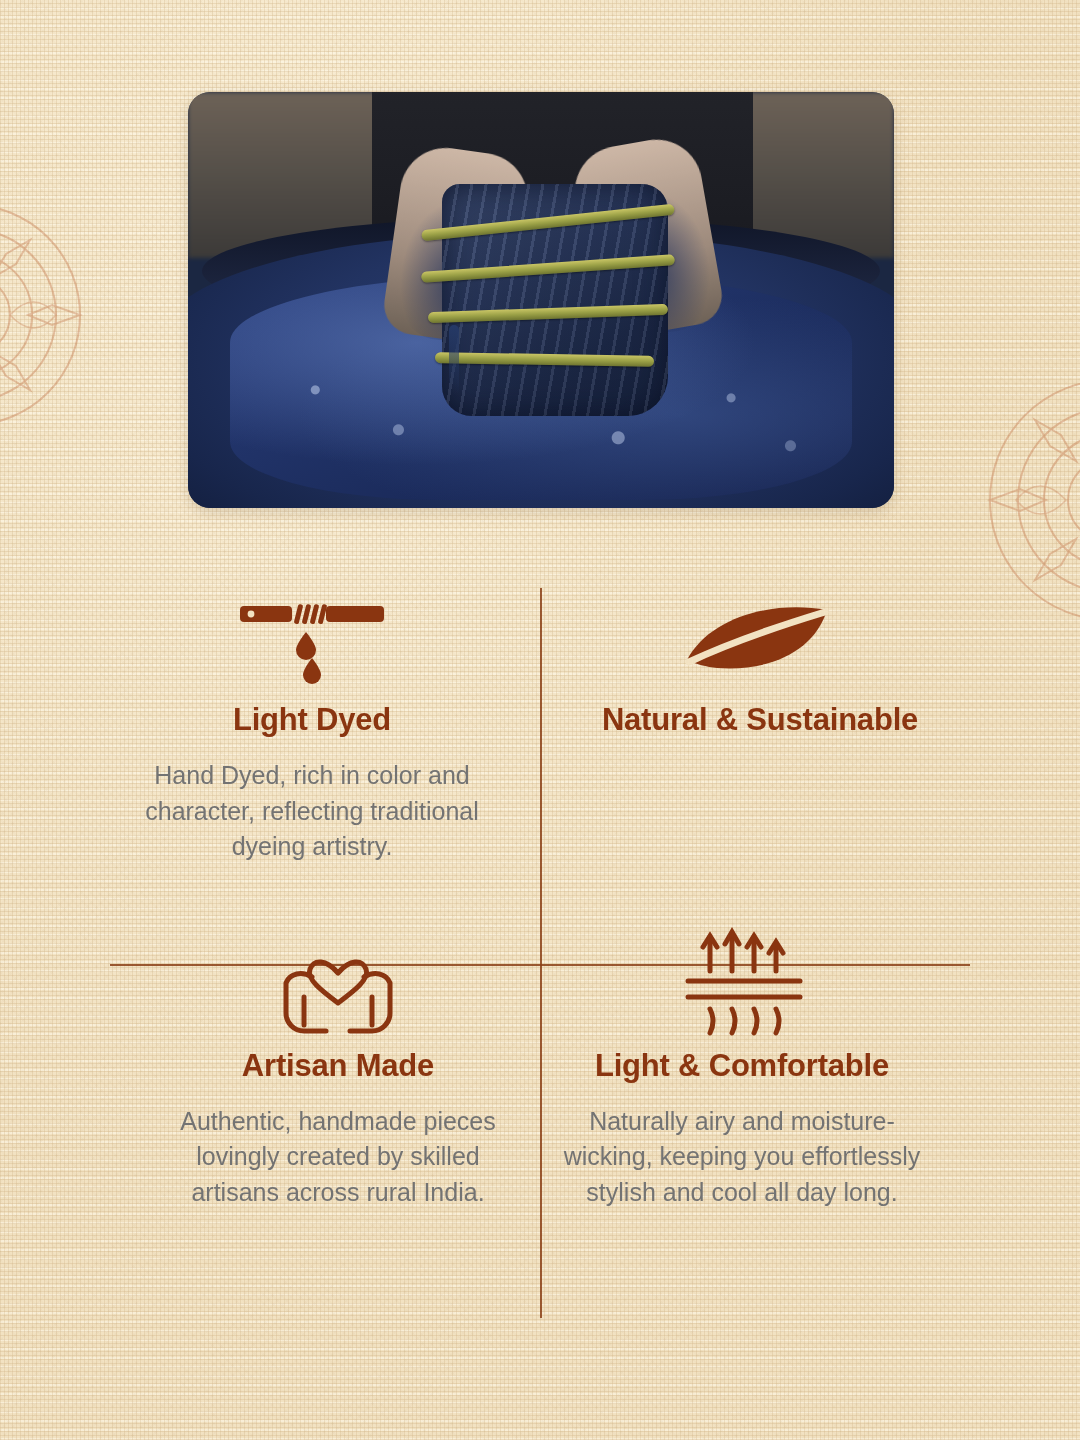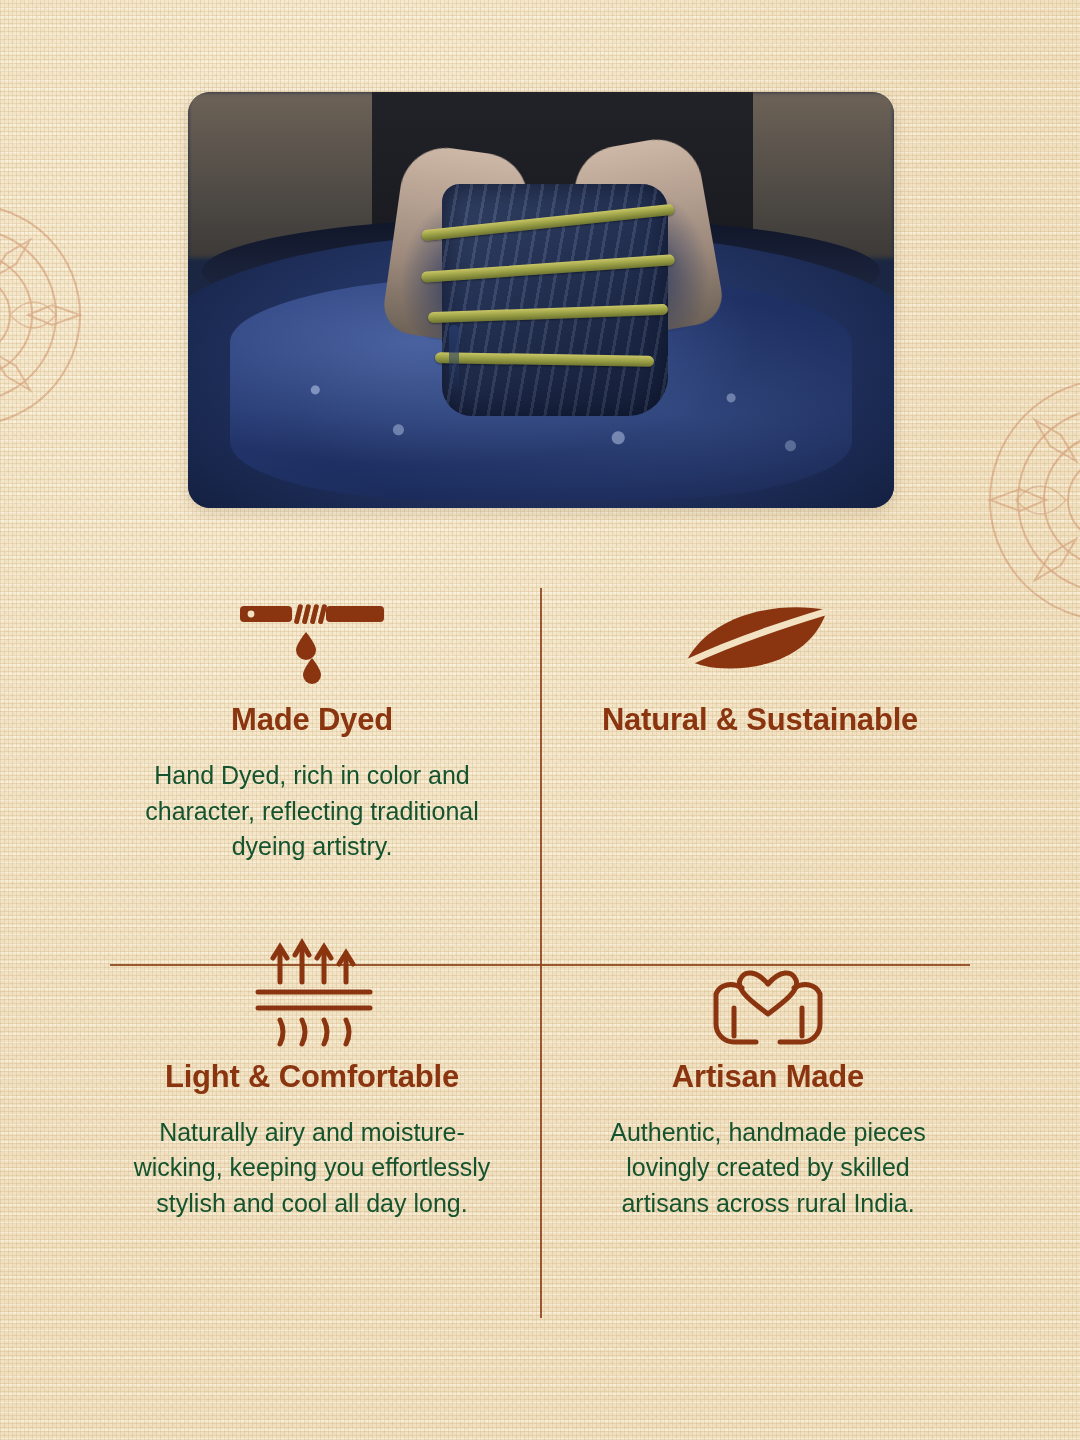--- a/index.html
+++ b/index.html
@@ -235,23 +235,23 @@
   .feature-title {
     font-size: 31px;
     font-weight: bold;
     color: #8a3510;
     letter-spacing: -0.2px;
     margin-bottom: 20px;
   }
   .feature-desc {
     font-size: 25px;
     line-height: 1.42;
-    color: #14532d;
+    color: #737373;
     max-width: 400px;
-    margin: 16px auto;
+    margin: 5px auto;
   }
 </style>
 </head>
 <body>
 
 <div class="bg-texture"></div>
 <div class="bg-noise"></div>
 
 <svg class="mandala mandala-left" viewBox="0 0 300 330">
   <g fill="none" stroke="#c9855c" stroke-width="2" opacity="0.85">
@@ -343,32 +343,48 @@
                 <rect x="74" y="16" width="5" height="20" rx="2" transform="rotate(14 76 26)"></rect>
                 <rect x="82" y="16" width="5" height="20" rx="2" transform="rotate(14 84 26)"></rect>
                 <rect x="90" y="16" width="5" height="20" rx="2" transform="rotate(14 92 26)"></rect>
                 <rect x="98" y="16" width="5" height="20" rx="2" transform="rotate(14 100 26)"></rect>
               </g>
               <path d="M84 44 c0 0 -10 12 -10 18 a10 10 0 0 0 20 0 c0 -6 -10 -18 -10 -18z"></path>
               <path d="M90 70 c0 0 -9 11 -9 17 a9 9 0 0 0 18 0 c0 -6 -9 -17 -9 -17z"></path>
             </g>
           </svg>
         </div>
-        <div class="feature-title">Made Dyed</div>
+        <div class="feature-title">Light Dyed</div>
         <div class="feature-desc">Hand Dyed, rich in color and character, reflecting traditional dyeing artistry.</div>
       </div>
 
       <div class="cell r1c2">
         <div class="icon-box">
           <svg width="170" height="96" viewBox="0 0 170 96">
             <path d="M12 72 C34 30 96 12 152 22 C140 62 96 84 42 80 C32 79 20 76 12 72 Z" fill="#8a3510"></path>
             <path d="M14 74 C52 56 104 38 150 24" stroke="#f2e2c2" stroke-width="7" fill="none" stroke-linecap="round"></path>
           </svg>
         </div>
         <div class="feature-title">Natural &amp; Sustainable</div>
+      </div>
+
+      <div class="cell r2c2">
+        <div class="icon-box">
+          <svg width="140" height="110" viewBox="0 0 140 110">
+            <g stroke="#8a3510" stroke-width="5" fill="none" stroke-linecap="round" stroke-linejoin="round">
+              <path d="M70 46 C58 32 46 32 42 42 C38 52 54 64 70 76 C86 64 102 52 98 42 C94 32 82 32 70 46 Z"></path>
+              <path d="M44 50 C34 44 22 46 18 56 L18 86 C18 96 26 104 36 104 L58 104"></path>
+              <path d="M96 50 C106 44 118 46 122 56 L122 86 C122 96 114 104 104 104 L82 104"></path>
+              <path d="M36 70 L36 98"></path>
+              <path d="M104 70 L104 98"></path>
+            </g>
+          </svg>
+        </div>
+        <div class="feature-title">Artisan Made</div>
+        <div class="feature-desc">Authentic, handmade pieces lovingly created by skilled artisans across rural India.</div>
       </div>
 
       <div class="cell r2c1">
         <div class="icon-box">
           <svg width="160" height="110" viewBox="0 0 160 110">
             <g stroke="#8a3510" stroke-width="5" fill="none" stroke-linecap="round">
               <path d="M48 44 L48 10"></path>
                 <path d="M41 20 L48 9 L55 20"></path>
               <path d="M70 44 L70 6"></path>
                 <path d="M63 17 L70 5 L77 17"></path>
@@ -382,31 +398,15 @@
               <path d="M70 82 q6 12 0 24"></path>
               <path d="M92 82 q6 12 0 24"></path>
               <path d="M114 82 q6 12 0 24"></path>
             </g>
           </svg>
         </div>
         <div class="feature-title">Light &amp; Comfortable</div>
         <div class="feature-desc">Naturally airy and moisture-wicking, keeping you effortlessly stylish and cool all day long.</div>
       </div>
 
-      <div class="cell r2c2">
-        <div class="icon-box">
-          <svg width="140" height="110" viewBox="0 0 140 110">
-            <g stroke="#8a3510" stroke-width="5" fill="none" stroke-linecap="round" stroke-linejoin="round">
-              <path d="M70 46 C58 32 46 32 42 42 C38 52 54 64 70 76 C86 64 102 52 98 42 C94 32 82 32 70 46 Z"></path>
-              <path d="M44 50 C34 44 22 46 18 56 L18 86 C18 96 26 104 36 104 L58 104"></path>
-              <path d="M96 50 C106 44 118 46 122 56 L122 86 C122 96 114 104 104 104 L82 104"></path>
-              <path d="M36 70 L36 98"></path>
-              <path d="M104 70 L104 98"></path>
-            </g>
-          </svg>
-        </div>
-        <div class="feature-title">Artisan Made</div>
-        <div class="feature-desc">Authentic, handmade pieces lovingly created by skilled artisans across rural India.</div>
-      </div>
-
     </div>
   </div>
 </div>
 
 </body></html>

